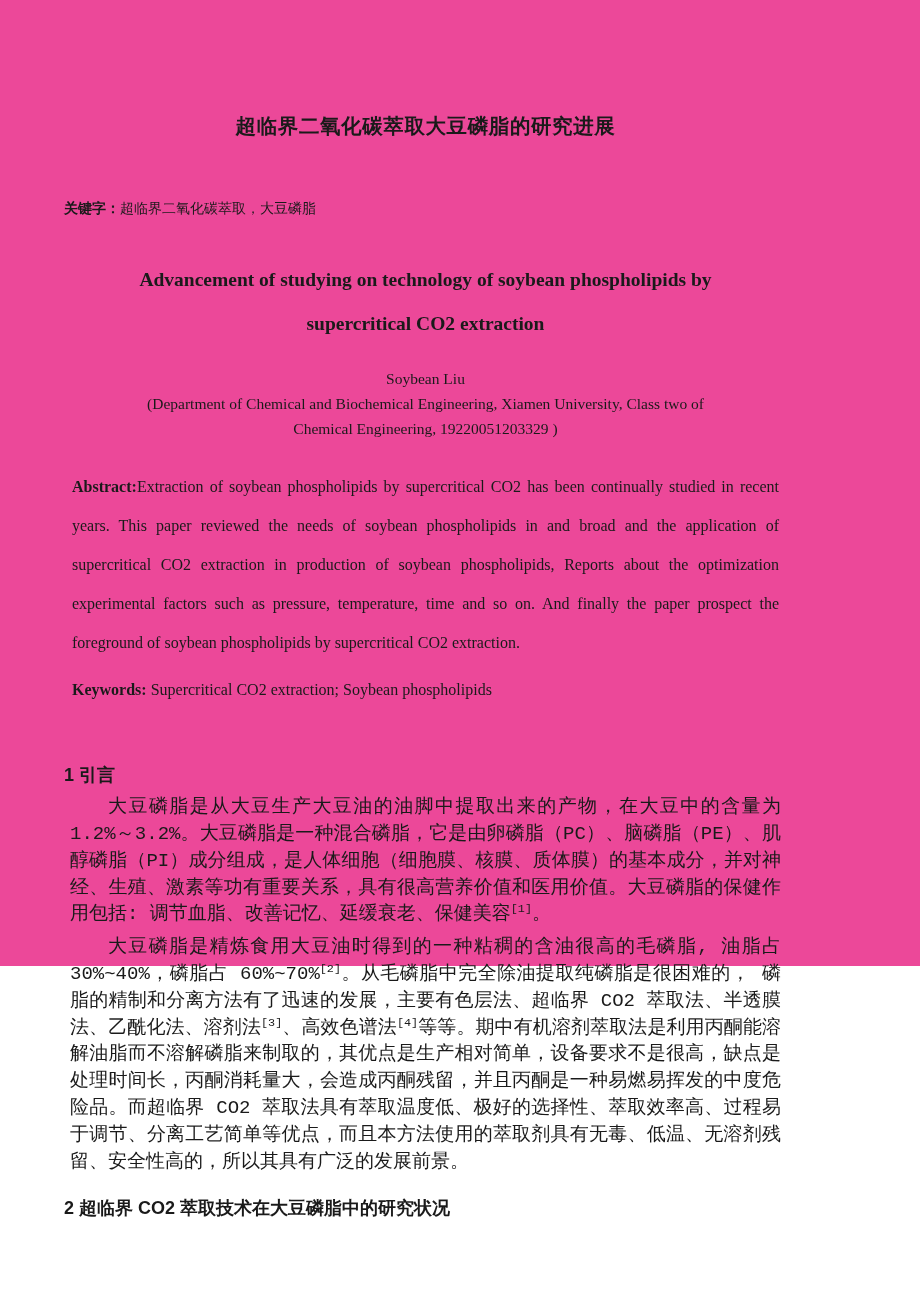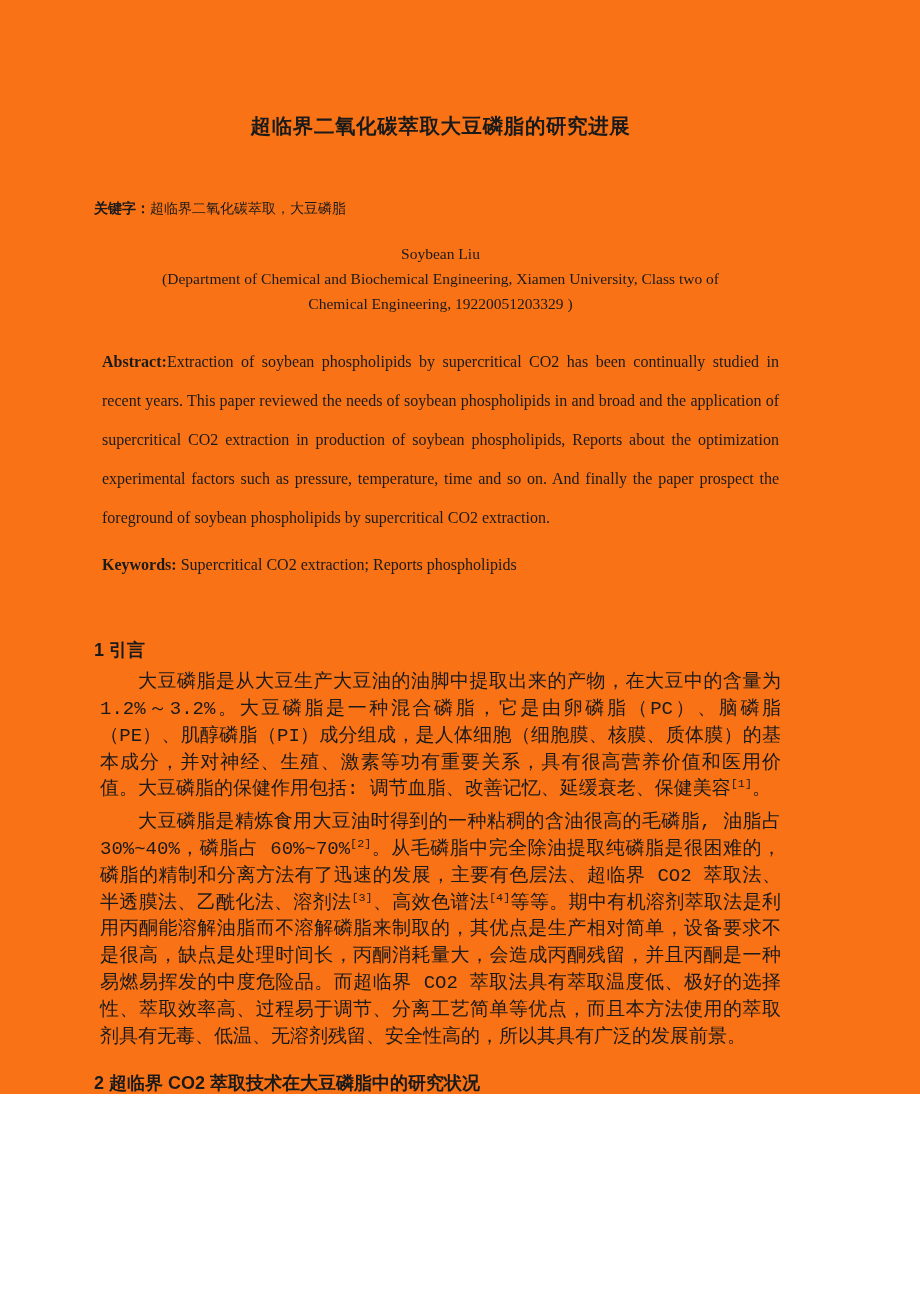--- a/index.html
+++ b/index.html
@@ -11,24 +11,24 @@
   body {
     width: 920px;
     height: 1302px;
     overflow: hidden;
     font-family: "Liberation Serif", "DejaVu Serif", serif;
     color: #1a1a1a;
   }
   .page {
     position: relative;
     width: 920px;
-    height: 1094px;
-    background: #f97316;
+    height: 966px;
+    background: #ec4899;
     box-sizing: border-box;
-    padding: 0 133px 0 94px;
+    padding: 0 133px 0 64px;
   }
   .spacer-top { height: 112px; }
 
   
   .cn-title {
     text-align: center;
     font-family: "Liberation Sans", "DejaVu Sans", sans-serif;
     font-weight: bold;
     font-size: 20.5px;
     letter-spacing: 0.6px;
@@ -120,30 +120,34 @@
 <div class="page">
 
   <div class="spacer-top"></div>
 
   <h1 class="cn-title">超临界二氧化碳萃取大豆磷脂的研究进展</h1>
 
   <div class="cn-abstract-block">
     <p class="cn-kw"><span class="cn-label">关键字：</span><span>超临界二氧化碳萃取，大豆磷脂</span></p>
   </div>
 
+  <div class="en-title-block">
+    <p class="en-title-line">Advancement of studying on technology of soybean phospholipids by</p>
+    <p class="en-title-line">supercritical CO2 extraction</p>
+  </div>
 
   <div class="author-block">
     <p class="author-line">Soybean Liu</p>
     <p class="author-line">(Department of Chemical and Biochemical Engineering, Xiamen University, Class two of</p>
     <p class="author-line">Chemical Engineering, 19220051203329 )</p>
   </div>
 
   <div class="en-abstract-block">
     <p class="en-para"><span class="en-label">Abstract:</span><span>Extraction of soybean phospholipids by supercritical CO2 has been continually studied in recent years. This paper reviewed the needs of soybean phospholipids in and broad and the application of supercritical CO2 extraction in production of soybean phospholipids, Reports about the optimization experimental factors such as pressure, temperature, time and so on. And finally the paper prospect the foreground of soybean phospholipids by supercritical CO2 extraction.</span></p>
-    <p class="en-para"><span class="en-label">Keywords:</span><span> Supercritical CO2 extraction; Reports phospholipids</span></p>
+    <p class="en-para"><span class="en-label">Keywords:</span><span> Supercritical CO2 extraction; Soybean phospholipids</span></p>
   </div>
 
   <div class="sec1-wrap">
     <h2 class="section-heading">1  引言</h2>
     <p class="body-para"><span>大豆磷脂是从大豆生产大豆油的油脚中提取出来的产物，在大豆中的含量为 1.2%～3.2%。大豆磷脂是一种混合磷脂，它是由卵磷脂（PC）、脑磷脂（PE）、肌醇磷脂（PI）成分组成，是人体细胞（细胞膜、核膜、质体膜）的基本成分，并对神经、生殖、激素等功有重要关系，具有很高营养价值和医用价值。大豆磷脂的保健作用包括: 调节血脂、改善记忆、延缓衰老、保健美容</span><sup>[1]</sup><span>。</span></p>
     <p class="body-para"><span>大豆磷脂是精炼食用大豆油时得到的一种粘稠的含油很高的毛磷脂, 油脂占 30%~40%，磷脂占 60%~70%</span><sup>[2]</sup><span>。从毛磷脂中完全除油提取纯磷脂是很困难的， 磷脂的精制和分离方法有了迅速的发展，主要有色层法、超临界 CO2 萃取法、半透膜法、乙酰化法、溶剂法</span><sup>[3]</sup><span>、高效色谱法</span><sup>[4]</sup><span>等等。期中有机溶剂萃取法是利用丙酮能溶解油脂而不溶解磷脂来制取的，其优点是生产相对简单，设备要求不是很高，缺点是处理时间长，丙酮消耗量大，会造成丙酮残留，并且丙酮是一种易燃易挥发的中度危险品。而超临界 CO2 萃取法具有萃取温度低、极好的选择性、萃取效率高、过程易于调节、分离工艺简单等优点，而且本方法使用的萃取剂具有无毒、低温、无溶剂残留、安全性高的，所以其具有广泛的发展前景。</span></p>
   </div>
 
   <div class="sec2-wrap">
     <h2 class="section-heading">2  超临界 CO2 萃取技术在大豆磷脂中的研究状况</h2>

